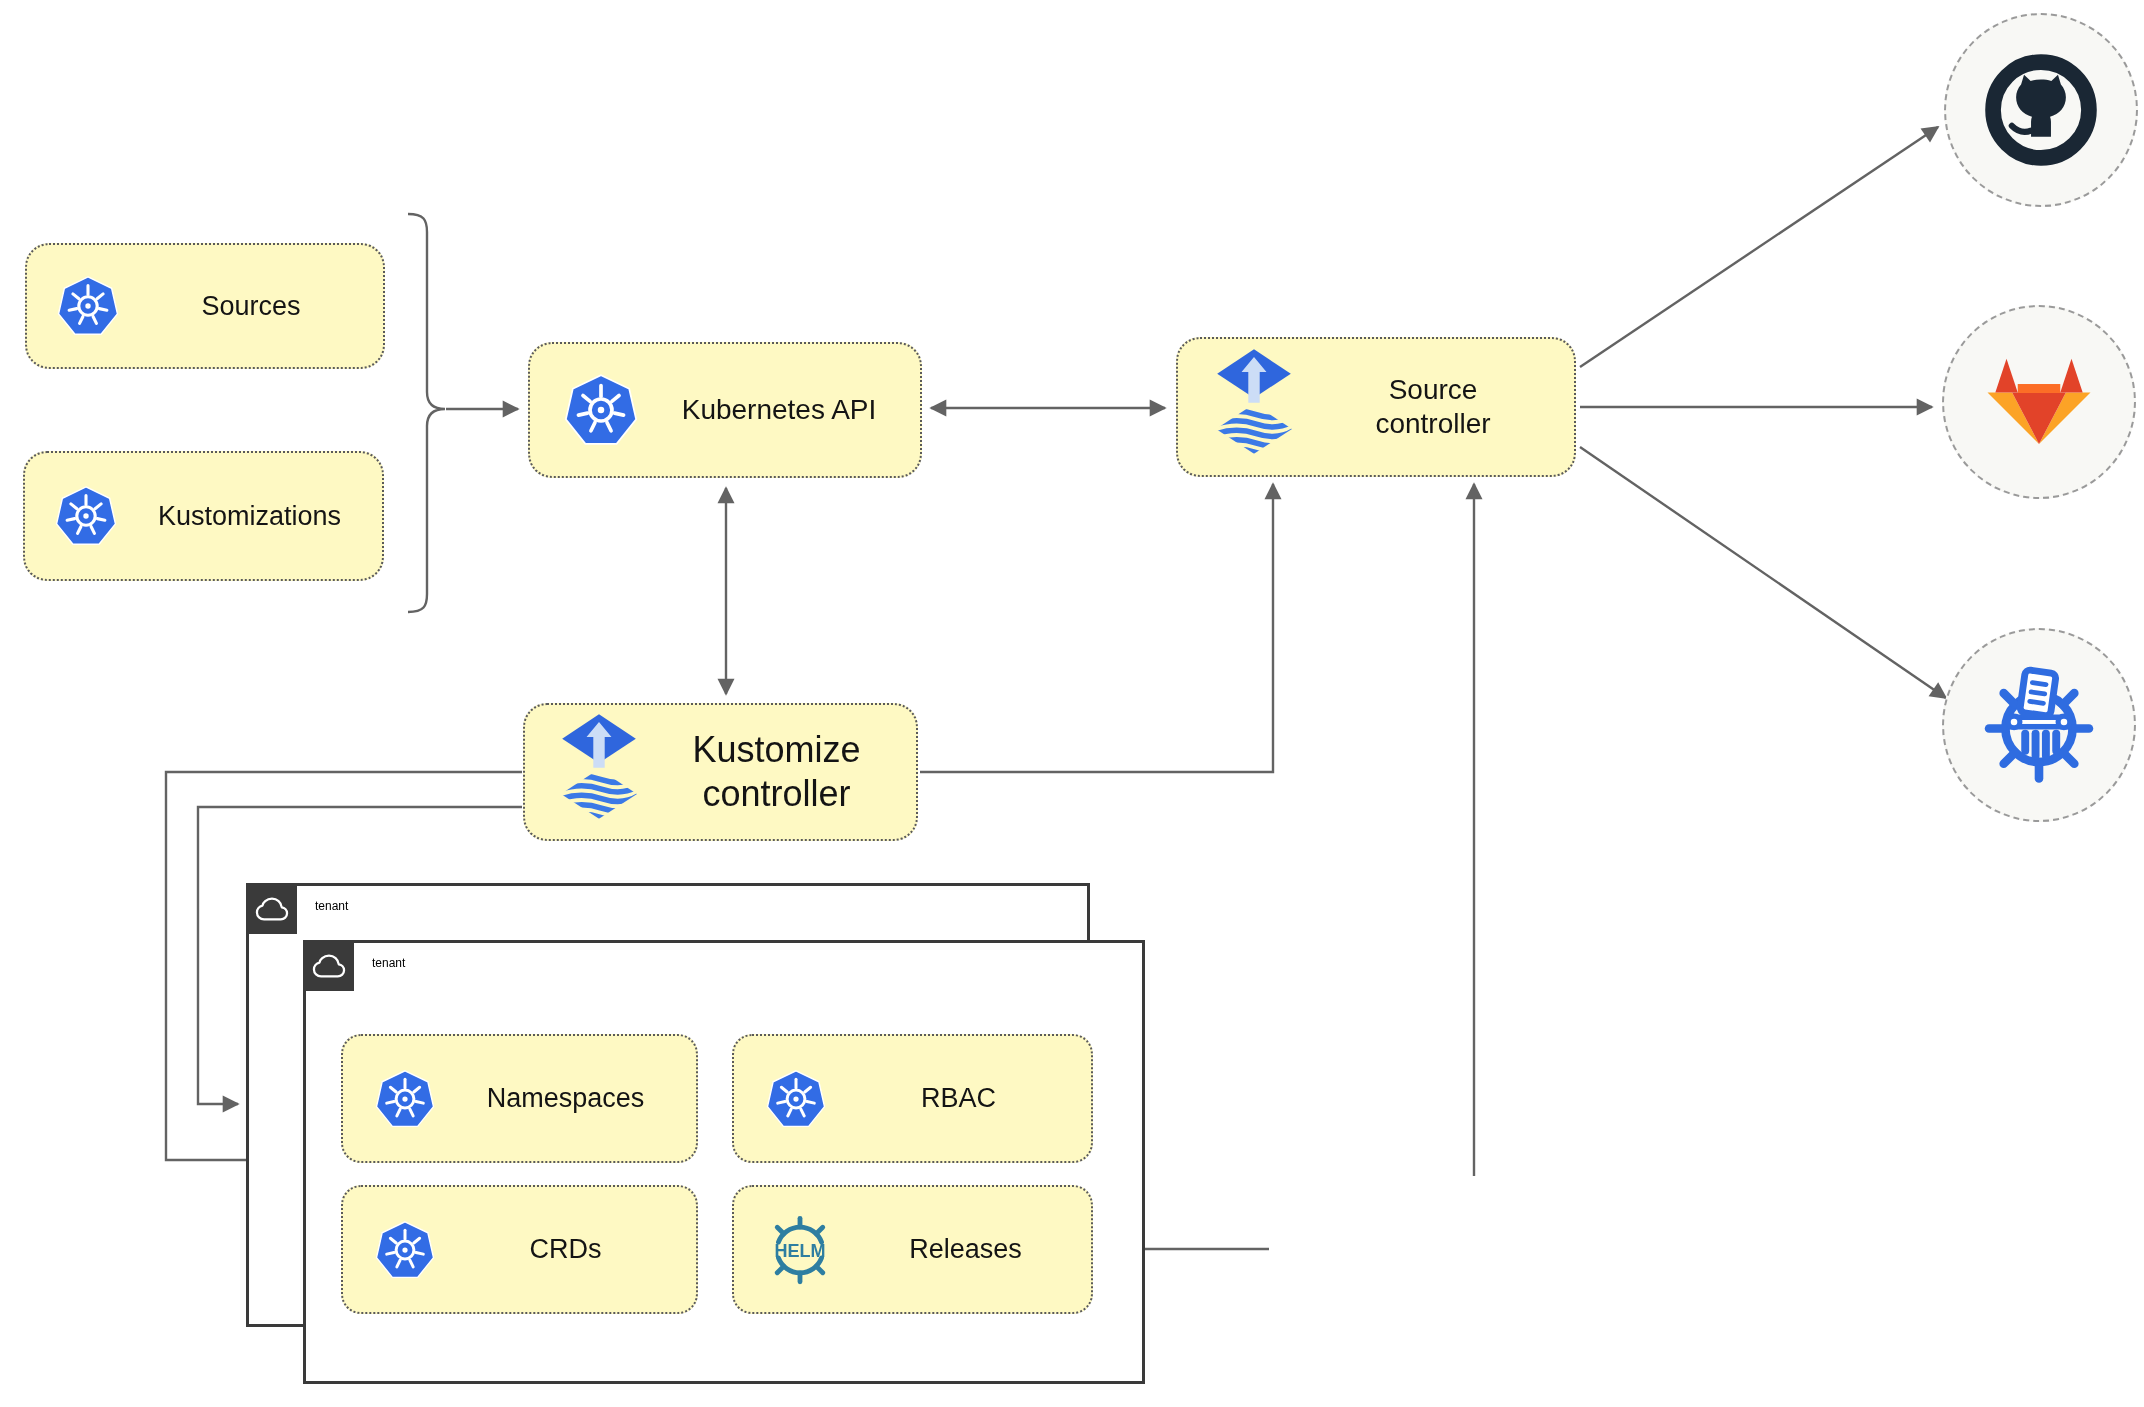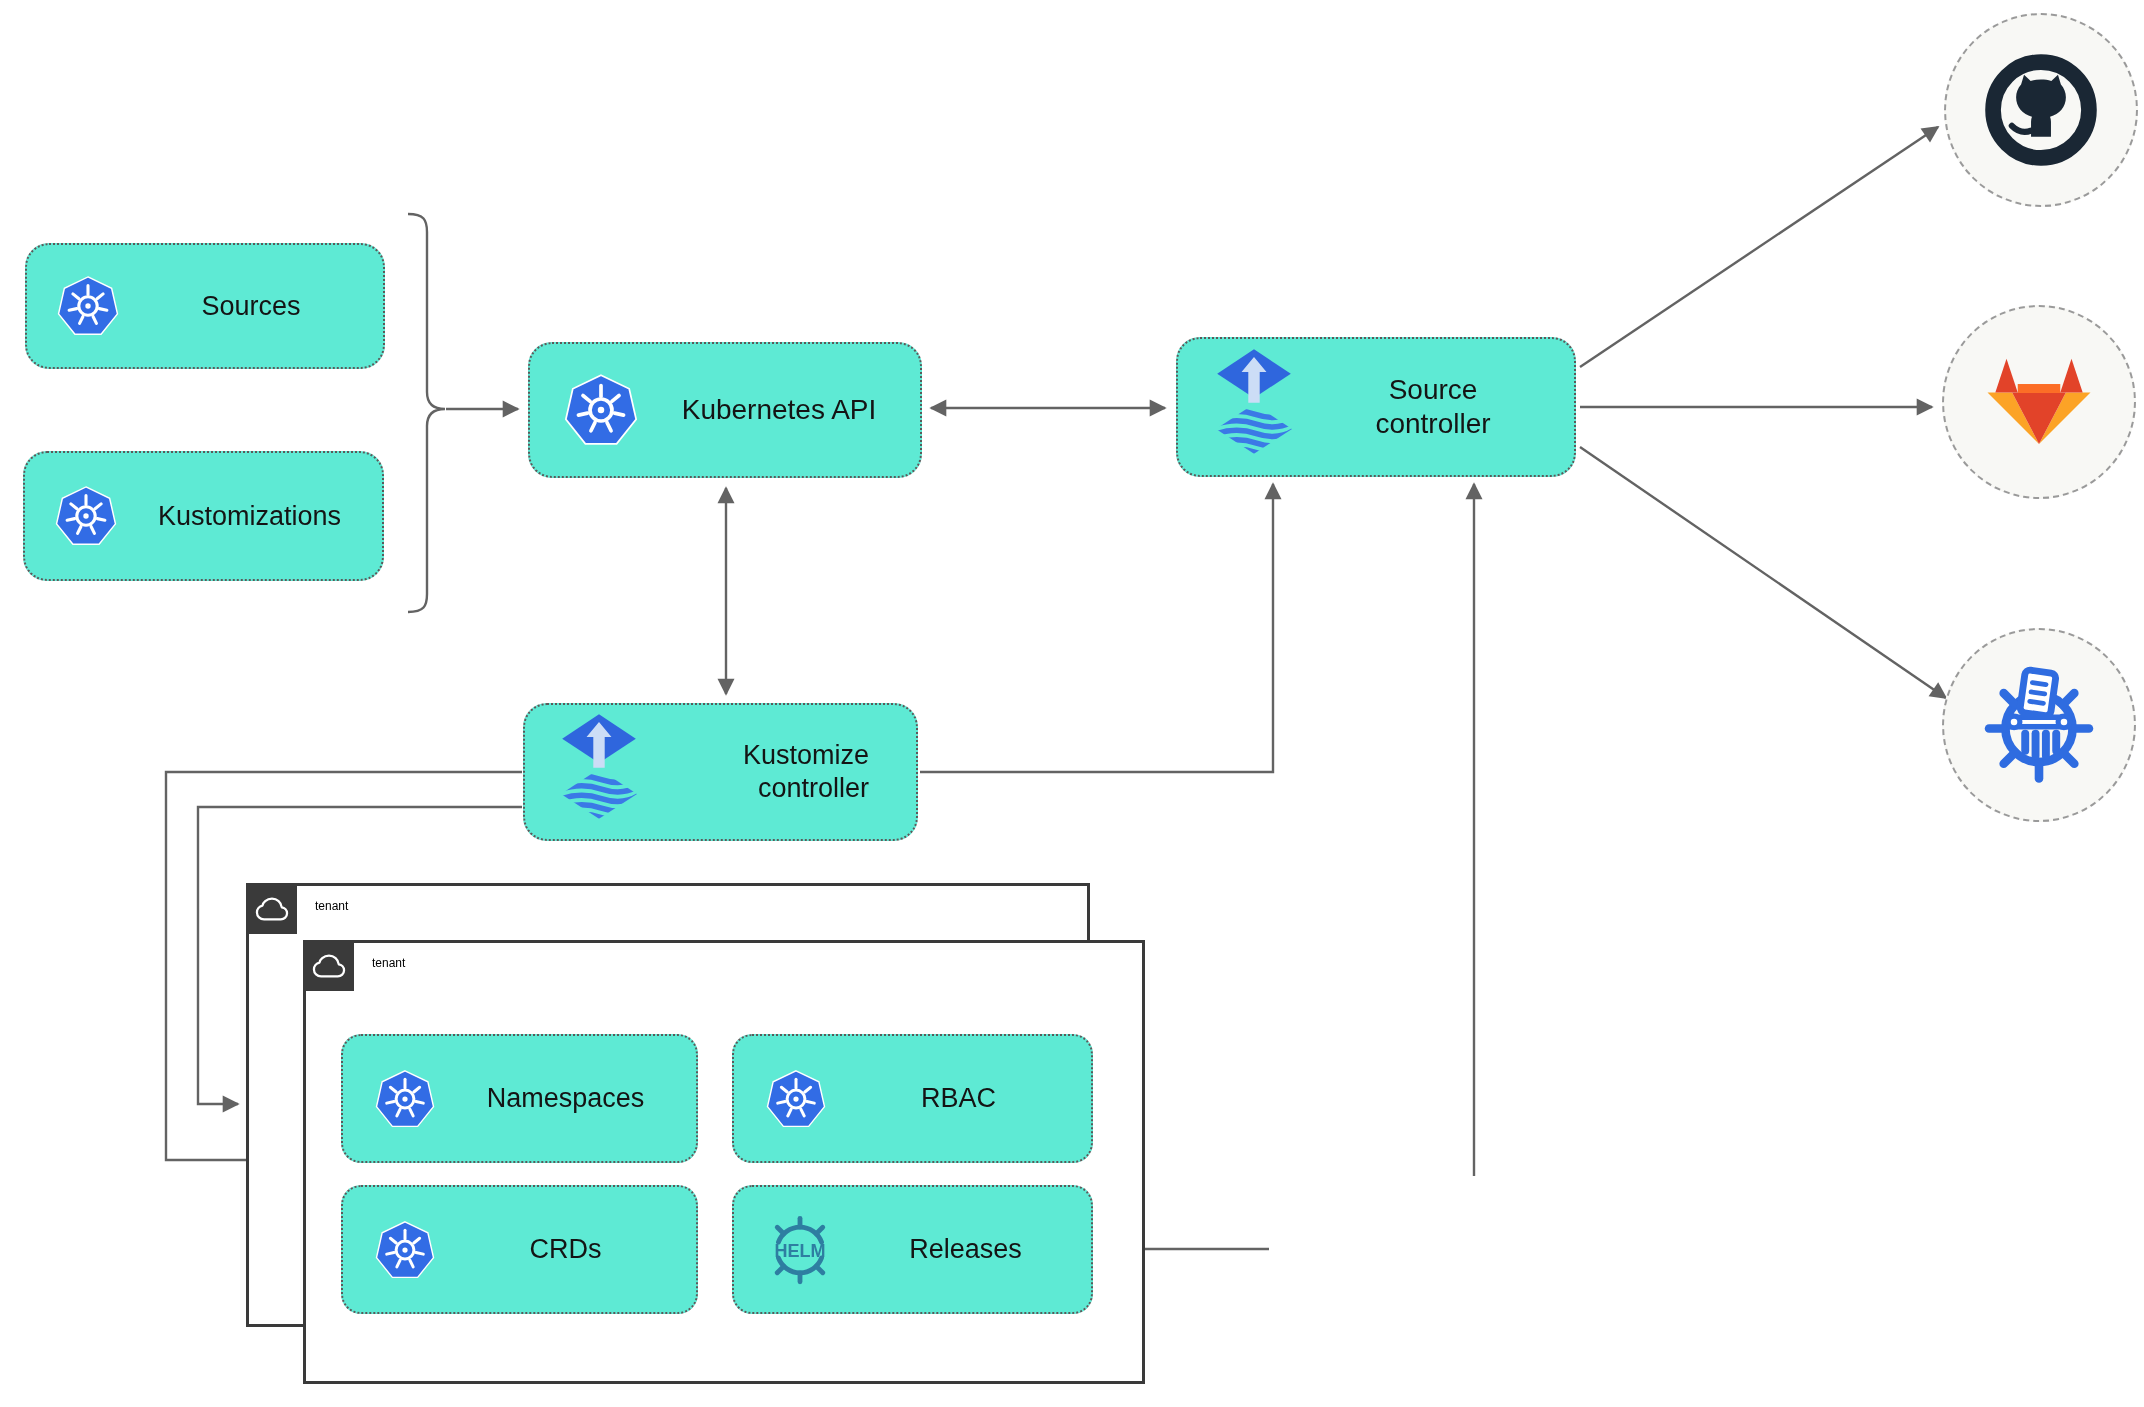--- a/index.html
+++ b/index.html
@@ -3,21 +3,21 @@
 <meta charset="utf-8">
 <style>
   html,body{margin:0;padding:0;background:#fff;}
   .canvas{
     position:relative;width:2144px;height:1407px;background:#ffffff;overflow:hidden;
     font-family:"Liberation Sans","DejaVu Sans",sans-serif;color:#161616;
   }
   .canvas *{box-sizing:border-box;}
   
   .node{
-    position:absolute;background:#5eead4;border:2px dotted #5a5a5a;border-radius:24px;
+    position:absolute;background:#fef9c3;border:2px dotted #5a5a5a;border-radius:24px;
     display:flex;align-items:center;
   }
   .node .lbl{flex:1;text-align:center;font-size:27px;line-height:1.22;color:#141414;}
   .node .lbl.wrap{flex:none;width:185px;margin:4px auto;}
   .node svg.nic{flex:none;}
   
   .tenant{
     position:absolute;background:#ffffff;border:3px solid #3a3a3a;
   }
   .tenant .tab{
@@ -142,21 +142,21 @@
     <svg class="nic" width="76" height="119" style="margin-left:38px;">
         <use href="#sym-flux"></use>
       </svg>
     <span class="lbl wrap" style="font-size:28px;">Source controller</span>
   </div>
 
   <div class="node" style="left:523px;top:703px;width:395px;height:138px;">
     <svg class="nic" width="76" height="119" style="margin-left:36px;">
         <use href="#sym-flux"></use>
       </svg>
-    <span class="lbl wrap" style="font-size:27px;text-align:right;">Kustomize controller</span>
+    <span class="lbl wrap" style="font-size:36px;">Kustomize controller</span>
   </div>
 
 
   <div class="node" style="left:732px;top:1034px;width:361px;height:129px;border-radius:20px;">
     <svg class="nic" width="60" height="60" style="margin-left:32px;">
         <use href="#sym-k8s"></use>
       </svg>
     <span class="lbl">RBAC</span>
   </div>
 

